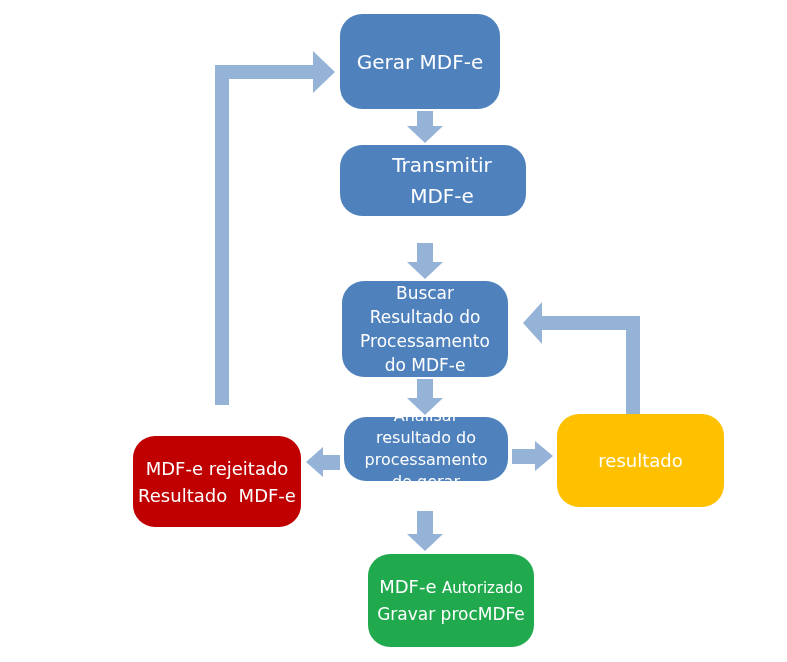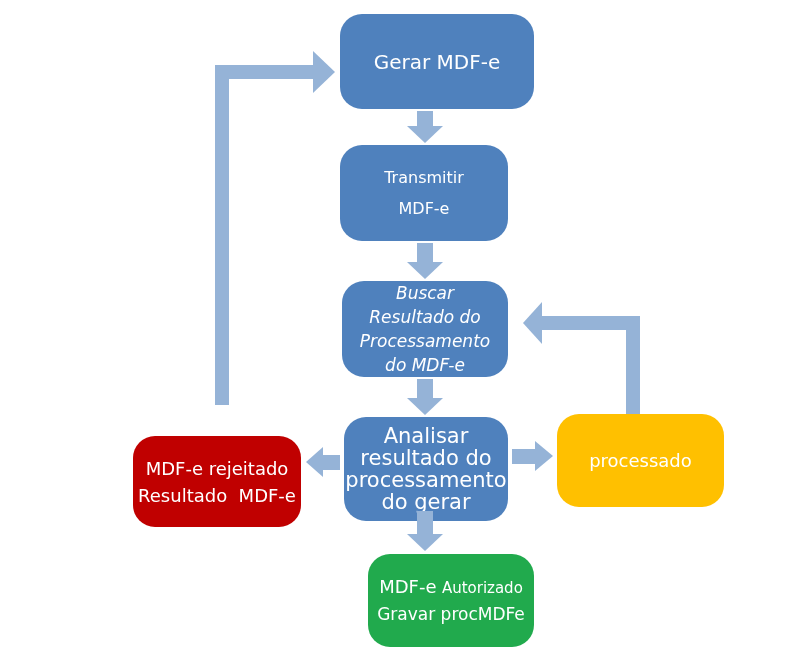--- a/index.html
+++ b/index.html
@@ -21,24 +21,24 @@
     border-radius: 22px;
     color: var(--node-text, #fff);
     display: flex;
     flex-direction: column;
     align-items: center;
     justify-content: center;
     text-align: center;
   }
   .line { display: block; white-space: pre-wrap; }
 
-  #node-gerar        { left: 340px; top: 14px;  width: 194px; height: 95px; background: var(--process-fill); font-size: 20px; line-height: 28px; }
-  #node-transmitir   { left: 340px; top: 145px; width: 168px; height: 96px; background: var(--process-fill); font-size: 16px; line-height: 31px; }
-  #node-buscar       { left: 342px; top: 281px; width: 166px; height: 96px; background: var(--process-fill); font-size: 17px; line-height: 24px; font-style: italic; }
-  #node-analisar     { left: 344px; top: 417px; width: 164px; height: 104px; background: var(--process-fill); font-size: 21px; line-height: 22px; }
+  #node-gerar        { left: 340px; top: 14px;  width: 160px; height: 95px; background: var(--process-fill); font-size: 20px; line-height: 28px; }
+  #node-transmitir   { left: 340px; top: 145px; width: 168px; height: 71px; background: var(--process-fill); font-size: 20px; line-height: 31px; padding-left: 18px; }
+  #node-buscar       { left: 342px; top: 281px; width: 166px; height: 96px; background: var(--process-fill); font-size: 17px; line-height: 24px; }
+  #node-analisar     { left: 344px; top: 417px; width: 164px; height: 64px; background: var(--process-fill); font-size: 16px; line-height: 22px; }
   #node-rejeitado    { left: 133px; top: 436px; width: 168px; height: 91px; background: var(--error-fill);   font-size: 18px; line-height: 27px; }
   #node-nao-processado { left: 557px; top: 414px; width: 167px; height: 93px; background: var(--warning-fill); font-size: 18px; line-height: 29px; }
   #node-autorizado   { left: 348px; top: 554px; width: 166px; height: 93px; background: var(--success-fill); font-size: 17px; line-height: 26px; margin-left: 20px; }
   #node-autorizado .big   { font-size: 18px; }
   #node-autorizado .small { font-size: 15px; }
 
   
   .stem { position: absolute; background: var(--arrow-fill); }
   .head { position: absolute; width: 0; height: 0; }
   .head-down  { border-left: 18px solid transparent; border-right: 18px solid transparent; border-top: 17px solid var(--arrow-fill); }
@@ -101,21 +101,21 @@
     <span class="line">processamento</span>
     <span class="line">do gerar</span>
   </div>
 
   <div class="node" id="node-rejeitado">
     <span class="line">MDF-e rejeitado</span>
     <span class="line">Resultado  MDF-e</span>
   </div>
 
   <div class="node" id="node-nao-processado">
-    <span class="line">processado</span>
+    <span class="line">resultado</span>
   </div>
 
   <div class="node" id="node-autorizado">
     <span class="line"><span class="big">MDF-e</span> <span class="small">Autorizado</span></span>
     <span class="line">Gravar procMDFe</span>
   </div>
 
   <div>
     <div class="stem" id="a1s"></div>
     <div class="head head-down" id="a1h"></div>

